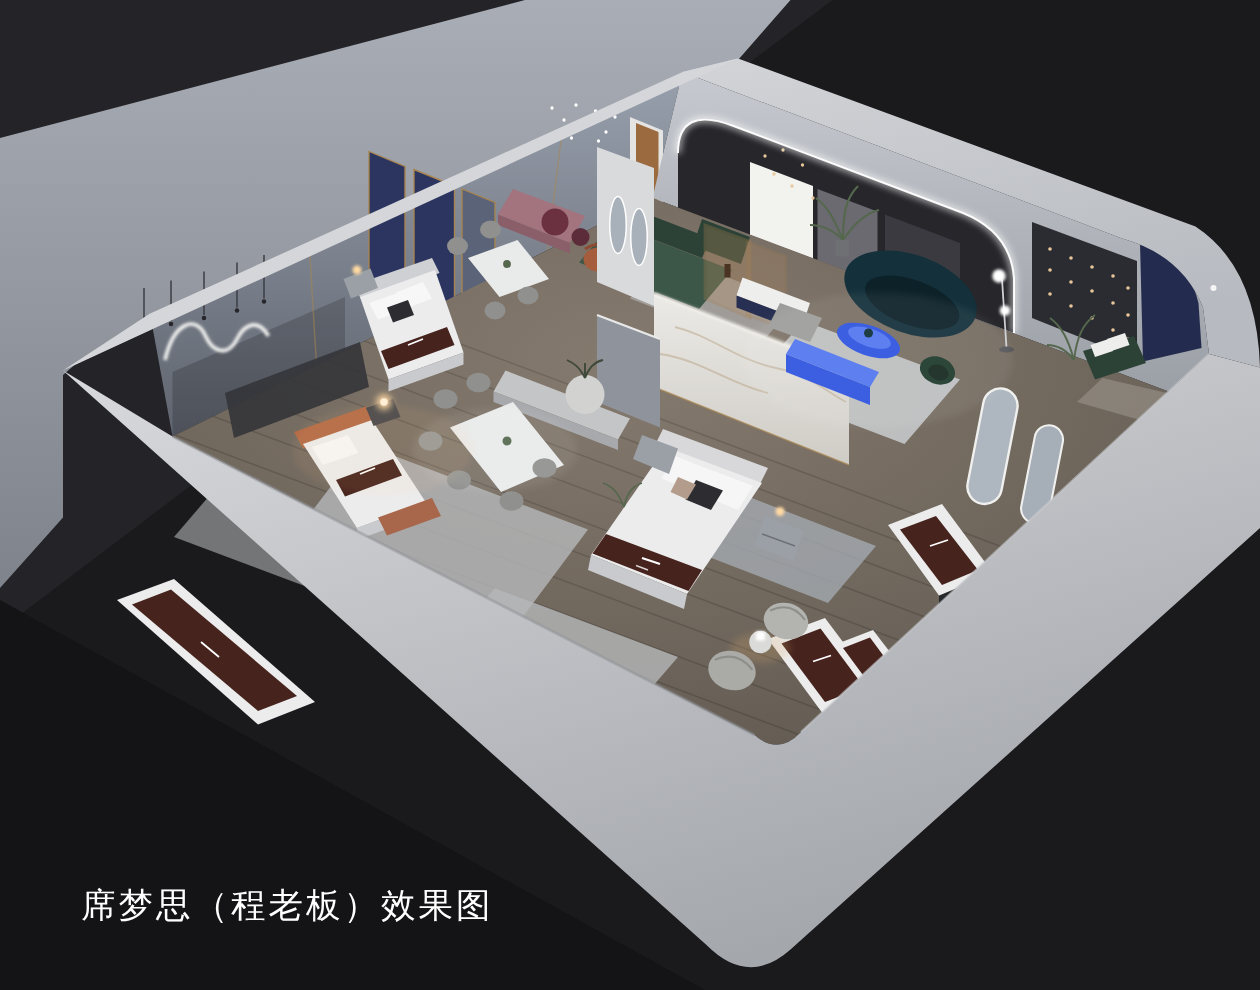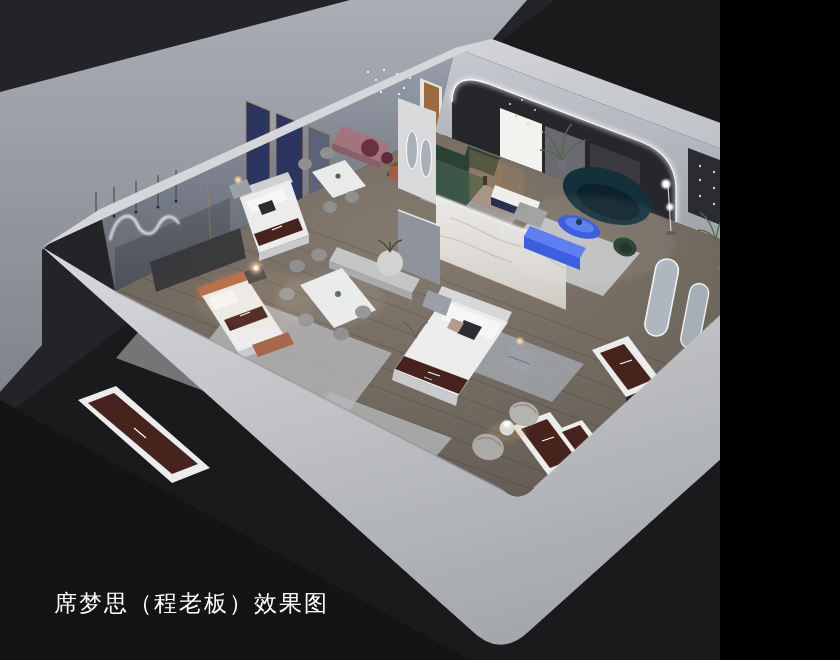--- a/index.html
+++ b/index.html
@@ -1,16 +1,16 @@
 <!DOCTYPE html>
 <html style="--bg: #1a1a1d; --bgTopLeft: #232328; --bgBottom: #141416; --ground: #9a9ea6; --band: #c7c9cd; --wallLeft: #8b93a1; --wallRight: #b3b7bd; --archDark: #26262b; --ledGlow: #ffffff; --navy: #232c4e; --navyScreen: #2c3560; --goldTrim: #a8854f; --floor: #756c63; --rug: #bcbec1; --rugCool: #9aa1ab; --marble: #e3e2df; --marbleVein: #b9a88c; --mattress: #ececed; --mattressSide: #c9cacd; --runner: #46231d; --pillowDark: #2c2c31; --pillowTan: #b39c8b; --headboardRust: #b26a46; --lampWarm: #ffd9a2; --sofaGreen: #3c5747; --sofaGreenDark: #2c4236; --sofaTeal: #14313b; --sofaTealDark: #0d2129; --cobalt: #2f55e0; --cobaltLight: #5377f0; --mauve: #a3737e; --burgundy: #6b3140; --rust: #a65d3d; --chairGray: #90918f; --tableWhite: #e9eaea; --teddy: #aaaaa7; --nightstand: #9aa0a6; --benchLight: #c4c5c7; --darkPanel: #2b2c31; --stringLight: #e8c79a; --wood: #9b6a3f; --plantGreen: #55684e; --caption: #ffffff;"><head>
 <meta charset="utf-8">
 <style>
   html,body{margin:0;padding:0;background:#000;}
-  .stage{position:relative;width:720px;height:660px;overflow:hidden;
+  .stage{position:relative;width:840px;height:660px;overflow:hidden;
          background:var(--bg,#1a1a1d);font-family:"Liberation Sans",sans-serif;}
   .stage svg{position:absolute;left:0;top:0;}
   .caption{position:absolute;left:54px;top:588px;color:var(--caption,#fff);
            font-size:23px;letter-spacing:2px;font-weight:400;
            font-family:"Liberation Sans","DejaVu Sans",sans-serif;}
   .vein{stroke:var(--marbleVein,#b9a88c);stroke-width:1.2;fill:none;opacity:.55;}
   .plank{stroke:rgba(0,0,0,.14);stroke-width:1;}
   .glowdot{fill:#ffffff;}
 </style>
 </head>

